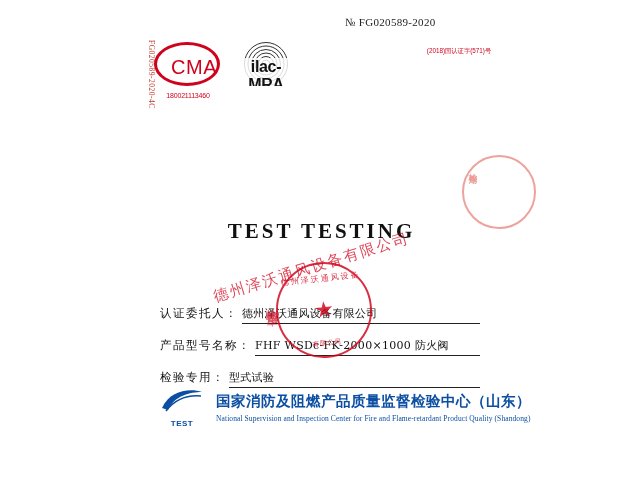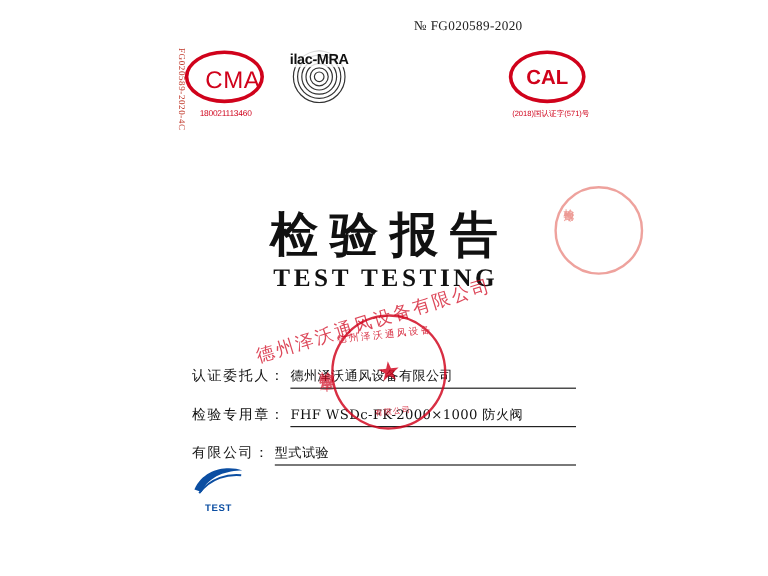--- a/index.html
+++ b/index.html
@@ -102,25 +102,25 @@
   }
   .ilac-ring {
     position: absolute;
     border: 1px solid #333;
     border-radius: 50%;
     left: 50%; top: 50%;
     transform: translate(-50%,-50%);
   }
   .ilac-label {
     position: absolute;
-    left: 0; right: 0; top: 0;
-    text-align: center;
-    font-family: "Liberation Sans", sans-serif;
-    font-weight: bold;
-    font-size: 12px;
+    left: 0; right: 0; top: 16px;
+    text-align: center;
+    font-family: "Liberation Sans", sans-serif;
+    font-weight: bold;
+    font-size: 16px;
     color: #111;
     background: rgba(255,255,255,0.82);
     letter-spacing: -0.3px;
   }
   .ilac-caption {
     margin-top: 2px;
     text-align: center;
     font-size: 6px;
     color: #222;
     font-family: "Liberation Sans", sans-serif;
@@ -428,52 +428,48 @@
         <div class="ilac-ring" style="width:21px;height:21px;"></div>
         <div class="ilac-ring" style="width:14px;height:14px;"></div>
         <div class="ilac-ring" style="width:7px;height:7px;"></div>
         <div class="ilac-label">ilac-MRA</div>
       </div>
       <div class="ilac-caption"></div>
     </div>
 
 
     <div class="logo logo-cal">
-      <div class="cal-ellipse">
-        <div class="cal-text">CAL</div>
-      </div>
       <div class="cal-code">(2018)国认证字(571)号</div>
     </div>
 
   </div>
 
-  <div class="title-cn">检验报告</div>
   <div class="title-en">TEST TESTING</div>
 
   <div class="stamp-edge"></div>
   <div class="stamp-edge-text">检验专用</div>
 
   <div class="fields">
 
     <div class="field-row">
       <div class="field-label">认证委托人：</div>
       <div class="field-value-wrap">
         <div class="field-value">德州泽沃通风设备有限公司</div>
       </div>
     </div>
 
     <div class="field-row">
-      <div class="field-label">检验专用章：</div>
+      <div class="field-label">产品型号名称：</div>
       <div class="field-value-wrap">
         <div class="field-value">FHF WSDc-FK-2000×1000 防火阀</div>
       </div>
     </div>
 
     <div class="field-row">
-      <div class="field-label">有限公司：</div>
+      <div class="field-label">检验专用：</div>
       <div class="field-value-wrap">
         <div class="field-value">型式试验</div>
       </div>
     </div>
 
   </div>
 
   <div class="stamp-round">
     <div class="top-arc">德州泽沃通风设备</div>
     <div class="star">★</div>
@@ -484,16 +480,20 @@
 
   <div class="footer">
     <div class="footer-inner">
       <div class="sdqi-logo">
         <svg class="sdqi-mark" viewBox="0 0 44 26">
           <path d="M2 22 C10 4, 30 2, 42 6 C30 6, 14 10, 8 24 Z" fill="#0b4ea2"></path>
           <path d="M6 25 C16 12, 30 9, 41 10" stroke="#0b4ea2" stroke-width="1.6" fill="none"></path>
         </svg>
         <div class="sdqi-word">TEST</div>
       </div>
+      <div class="footer-texts">
+        <div class="footer-cn">国家消防及阻燃产品质量监督检验中心（山东）</div>
+        <div class="footer-en">National Supervision and Inspection Center for Fire and Flame-retardant Product Quality (Shandong)</div>
+      </div>
     </div>
   </div>
 
 </div>
 
 </body></html>

